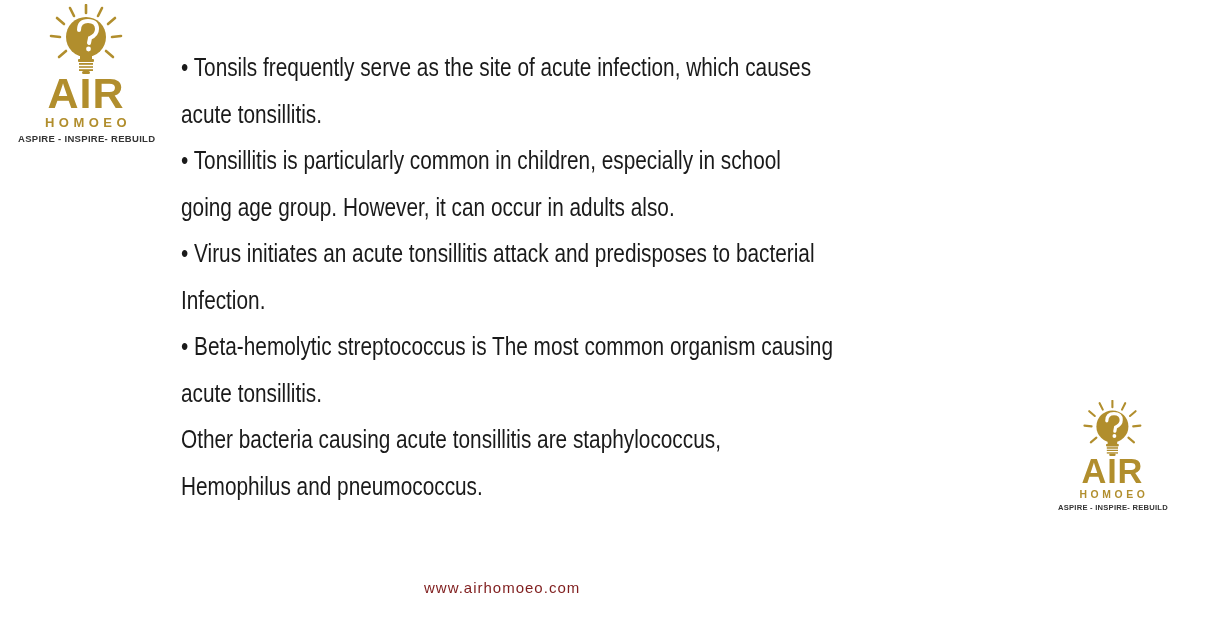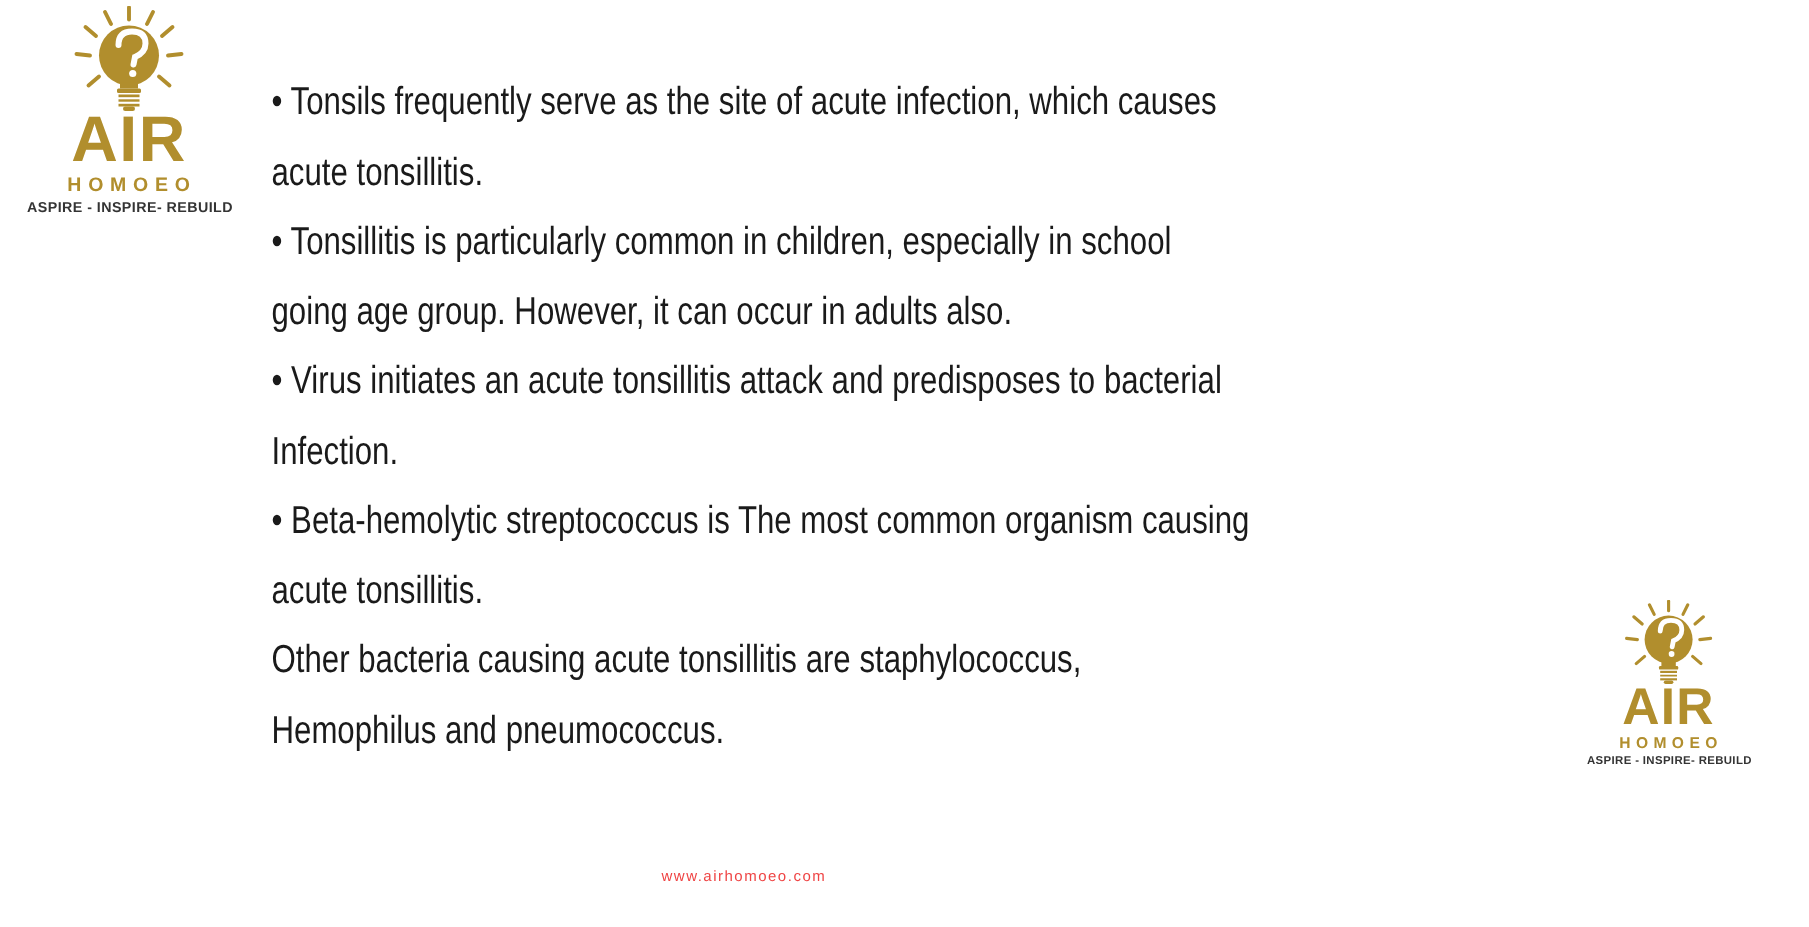--- a/index.html
+++ b/index.html
@@ -61,25 +61,25 @@
   }
   .content .line {
     height: 46.5px;
     line-height: 46.5px;
     white-space: nowrap;
   }
 
   
   .footer-url {
     position: absolute;
-    left: 441px;
+    left: 424px;
     top: 579px;
-    font-size: 10px;
+    font-size: 15px;
     letter-spacing: 1px;
-    color: #ef4444;
+    color: #7f1d1d;
   }
 </style>
 </head>
 <body>
 
 <div class="page">
 
   <div class="logo logo-top">
     <svg width="112" height="70" viewBox="0 0 112 70">
       <g stroke="#b18e2d" stroke-width="2.6" stroke-linecap="round">

